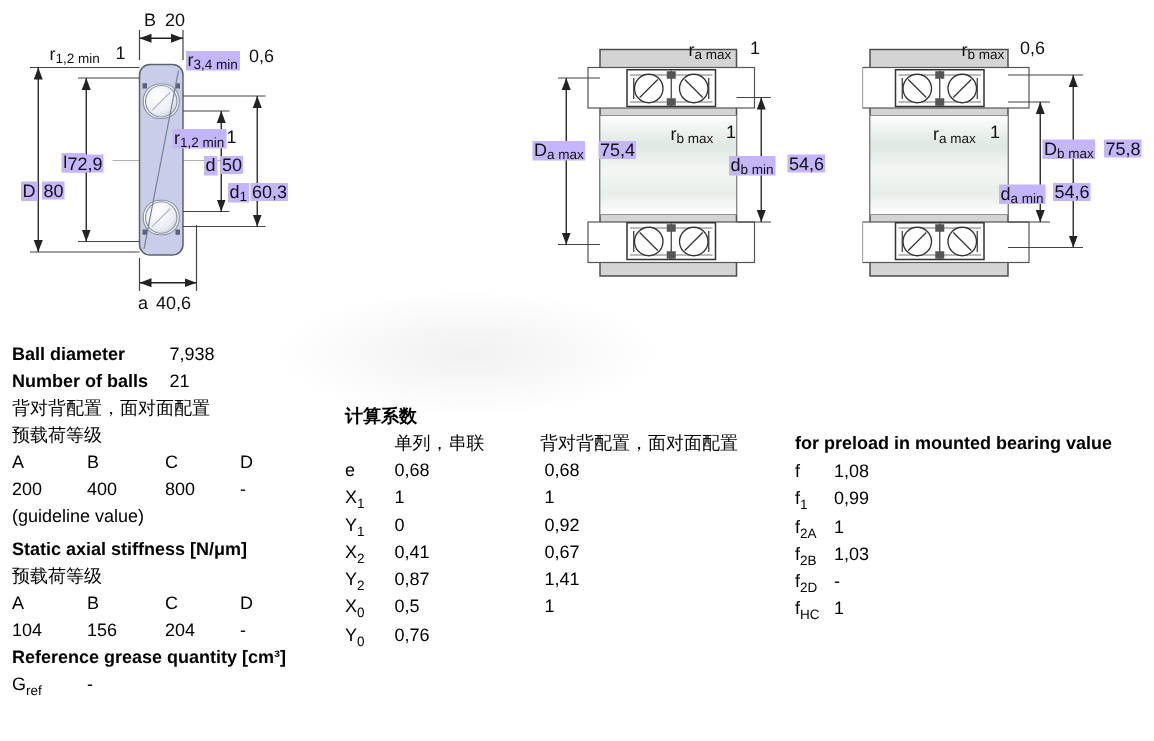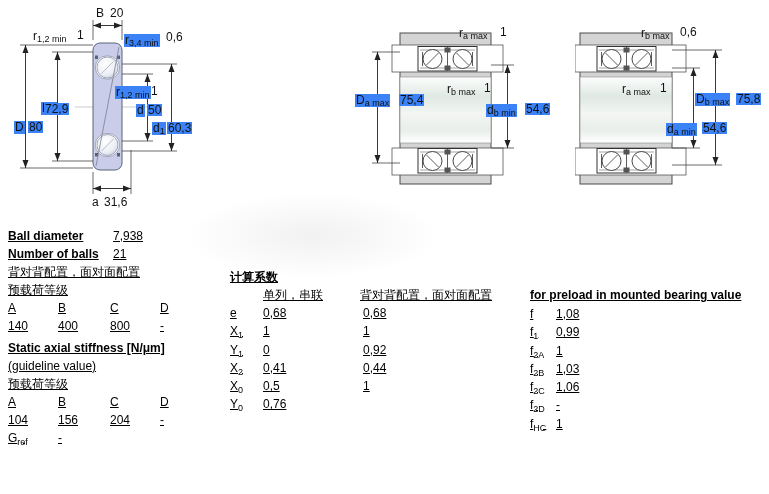--- a/index.html
+++ b/index.html
@@ -3,22 +3,22 @@
 <meta charset="utf-8">
 <style>
   html,body { margin:0; padding:0; background:#fff; }
   .page {
     position:relative; width:769px; height:494px; background:#fff;
     font-family:"Liberation Sans","DejaVu Sans",sans-serif; color:#000; overflow:hidden;
   }
   svg { position:absolute; }
   .dim { position:absolute; font-size:12px; line-height:12px; white-space:nowrap; color:#111; }
   .dim sub { font-size:9px; line-height:8px; vertical-align:-2px;margin-top:24px; }
-  .wbg { background:#3b82f6; padding:0 1px; }
-  .col { position:absolute; font-size:12px; line-height:14px;text-decoration:underline; }
+  .wbg { background:#c4b5fd; padding:0 1px; }
+  .col { position:absolute; font-size:12px; line-height:14px; }
   .trow { display:flex; height:18px; overflow:visible; }
   .trow-tall { display:flex; height:18.3px; }
   .bold { font-weight:bold; }
   .c-label { width:105px; }
   .g4 > span:nth-child(1) { width:50px; }
   .g4 > span:nth-child(2) { width:52px; }
   .g4 > span:nth-child(3) { width:50px; }
   .g4 > span:nth-child(4) { width:30px; }
   .m-label { width:33px; }
   .m-single { width:100px; }
@@ -219,21 +219,21 @@
   <span class="dim wbg" style="left:44px;top:103px">72,9</span>
   <span class="dim wbg" style="left:14px;top:121px"><span>D</span><sub></sub></span>
   <span class="dim wbg" style="left:28px;top:121px">80</span>
   <span class="dim wbg" style="left:115px;top:86px"><span>r</span><sub>1,2 min</sub></span>
   <span class="dim" style="left:151px;top:85px">1</span>
   <span class="dim wbg" style="left:136px;top:104px"><span>d</span><sub></sub></span>
   <span class="dim wbg" style="left:147px;top:104px">50</span>
   <span class="dim wbg" style="left:152px;top:122px"><span>d</span><sub>1</sub></span>
   <span class="dim wbg" style="left:167px;top:122px">60,3</span>
   <span class="dim" style="left:92px;top:196px"><span>a</span><sub></sub></span>
-  <span class="dim" style="left:104px;top:196px">31,6</span>
+  <span class="dim" style="left:104px;top:196px">40,6</span>
 
   <span class="dim" style="left:459px;top:27px"><span>r</span><sub>a max</sub></span>
   <span class="dim" style="left:500px;top:26px">1</span>
   <span class="dim" style="left:447px;top:83px"><span>r</span><sub>b max</sub></span>
   <span class="dim" style="left:484px;top:82px">1</span>
   <span class="dim wbg" style="left:355px;top:94px"><span>D</span><sub>a max</sub></span>
   <span class="dim wbg" style="left:399px;top:94px">75,4</span>
   <span class="dim wbg" style="left:486px;top:104px"><span>d</span><sub>b min</sub></span>
   <span class="dim wbg" style="left:525px;top:103px">54,6</span>
 
@@ -257,40 +257,41 @@
     </div>
     <div class="trow">背对背配置，面对面配置</div>
     <div class="trow">预载荷等级</div>
     <div class="trow g4">
       <span>A</span>
       <span>B</span>
       <span>C</span>
       <span>D</span>
     </div>
     <div class="trow g4">
-      <span>140</span>
+      <span>200</span>
       <span>400</span>
       <span>800</span>
       <span>-</span>
     </div>
+    <div class="trow">(guideline value)</div>
     <div class="trow bold" style="margin-top:4px">Static axial stiffness [N/μm]</div>
-    <div class="trow">(guideline value)</div>
     <div class="trow">预载荷等级</div>
     <div class="trow g4">
       <span>A</span>
       <span>B</span>
       <span>C</span>
       <span>D</span>
     </div>
     <div class="trow g4">
       <span>104</span>
       <span>156</span>
       <span>204</span>
       <span>-</span>
     </div>
+    <div class="trow bold">Reference grease quantity [cm³]</div>
     <div class="trow">
       <span class="c-label" style="width:50px"><span>G</span><sub>ref</sub></span>
       <span>-</span>
     </div>
   </div>
 
   <div class="col" style="left:230px;top:270px;width:262px">
     <div class="trow bold">计算系数</div>
     <div class="trow">
       <span style="width:27px"></span>
@@ -308,21 +309,26 @@
       <span>1</span>
     </div>
     <div class="trow-tall">
       <span class="m-label"><span>Y</span><sub>1</sub></span>
       <span class="m-single">0</span>
       <span>0,92</span>
     </div>
     <div class="trow-tall">
       <span class="m-label"><span>X</span><sub>2</sub></span>
       <span class="m-single">0,41</span>
-      <span>0,44</span>
+      <span>0,67</span>
+    </div>
+    <div class="trow-tall">
+      <span class="m-label"><span>Y</span><sub>2</sub></span>
+      <span class="m-single">0,87</span>
+      <span>1,41</span>
     </div>
     <div class="trow-tall">
       <span class="m-label"><span>X</span><sub>0</sub></span>
       <span class="m-single">0,5</span>
       <span>1</span>
     </div>
     <div class="trow-tall">
       <span class="m-label"><span>Y</span><sub>0</sub></span>
       <span>0,76</span>
     </div>
@@ -340,24 +346,20 @@
     </div>
     <div class="trow-tall">
       <span class="r-label"><span>f</span><sub>2A</sub></span>
       <span>1</span>
     </div>
     <div class="trow-tall">
       <span class="r-label"><span>f</span><sub>2B</sub></span>
       <span>1,03</span>
     </div>
     <div class="trow-tall">
-      <span class="r-label"><span>f</span><sub>2C</sub></span>
-      <span>1,06</span>
-    </div>
-    <div class="trow-tall">
       <span class="r-label"><span>f</span><sub>2D</sub></span>
       <span>-</span>
     </div>
     <div class="trow-tall">
       <span class="r-label"><span>f</span><sub>HC</sub></span>
       <span>1</span>
     </div>
   </div>
 
 </div>

